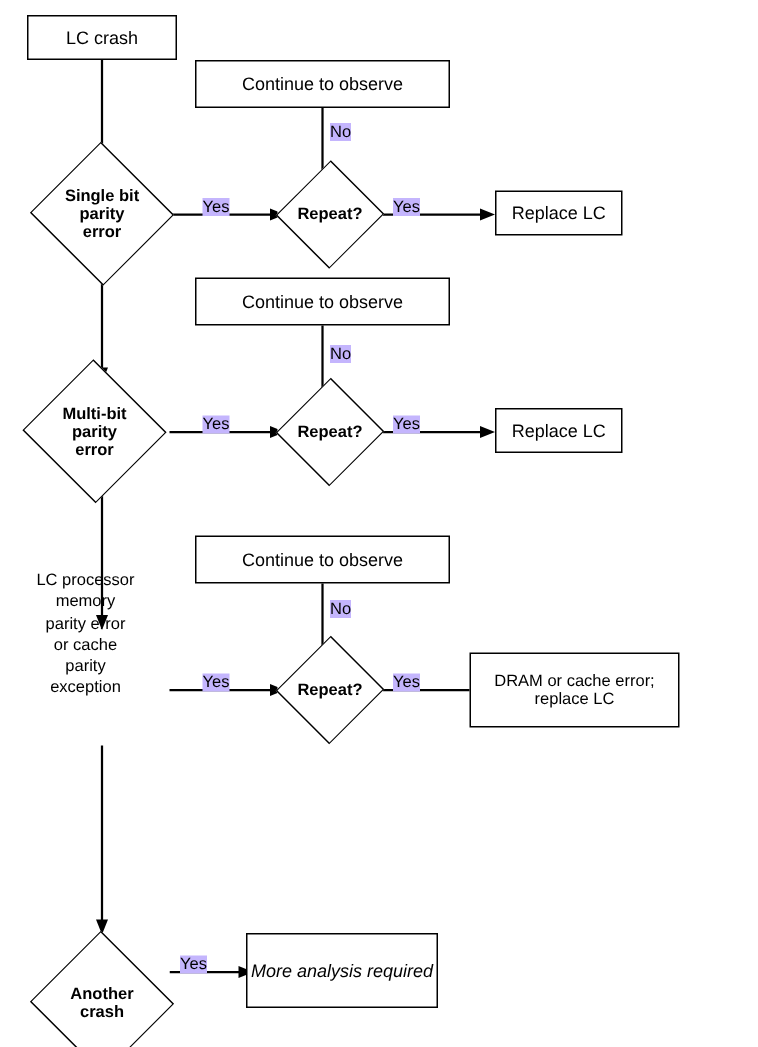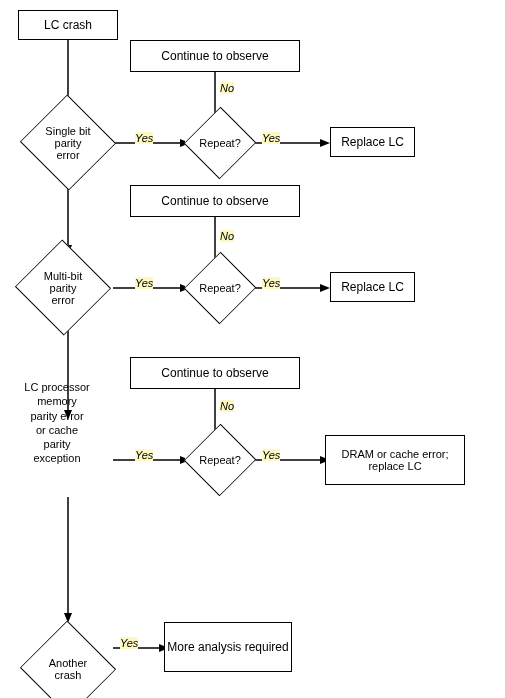--- a/index.html
+++ b/index.html
@@ -28,20 +28,21 @@
       text-align: center;
       font-size: 12px;
       font-weight: normal;
     }
     
     .diamond-wrapper {
       position: absolute;
       display: flex;
       align-items: center;
       justify-content: flex-end;
+      font-weight: bold;
     }
     .diamond {
       width: 70px;
       height: 50px;
       background: #fff;
       border: none;
       position: relative;
       display: flex;
       align-items: center;
       justify-content: center;
@@ -67,22 +68,21 @@
       position: absolute;
       top: 0;
       left: 0;
       width: 505px;
       height: 698px;
       pointer-events: none;
     }
     .label {
       position: absolute;
       font-size: 11px;
-      background: #fef9c3;
-      font-style: italic;
+      background: #c4b5fd;
     }
     
     .diamond-lg {
       width: 90px;
       height: 65px;
     }
     .diamond-lg::before {
       width: 90px;
       height: 65px;
       transform: rotate(45deg) scaleX(0.75);
@@ -189,32 +189,32 @@
   <div style="position:absolute; left:2px; top:380px; width:110px; font-size:11px; text-align:center; line-height:1.3;">
     LC processor<br>memory<br>parity error<br>or cache<br>parity<br>exception
   </div>
 
   <div class="diamond-wrapper" style="left:185px; top:435px; width:70px; height:50px;">
     <div class="diamond">
       <span>Repeat?</span>
     </div>
   </div>
 
-  <div class="rect" style="left:325px; top:435px; width:140px; height:50px;">
+  <div class="rect" style="left:313px; top:435px; width:140px; height:50px;">
     <span style="font-size:11px; text-align:center;">DRAM or cache error;
 replace LC</span>
   </div>
 
   <div class="diamond-wrapper" style="left:23px; top:636px; width:90px; height:65px;">
     <div class="diamond diamond-lg">
       <span>Another<br>crash</span>
     </div>
   </div>
 
-  <div class="rect" style="left:164px; top:622px; width:128px; height:50px;">
+  <div class="rect" style="left:164px; top:622px; width:128px; height:50px;font-style:italic;">
     <span style="font-size:12px; text-align:center;">More analysis
 required</span>
   </div>
 
   <div class="label" style="left:135px; top:132px;">Yes</div>
 
   <div class="label" style="left:262px; top:132px;">Yes</div>
 
   <div class="label" style="left:220px; top:82px;">No</div>
 

